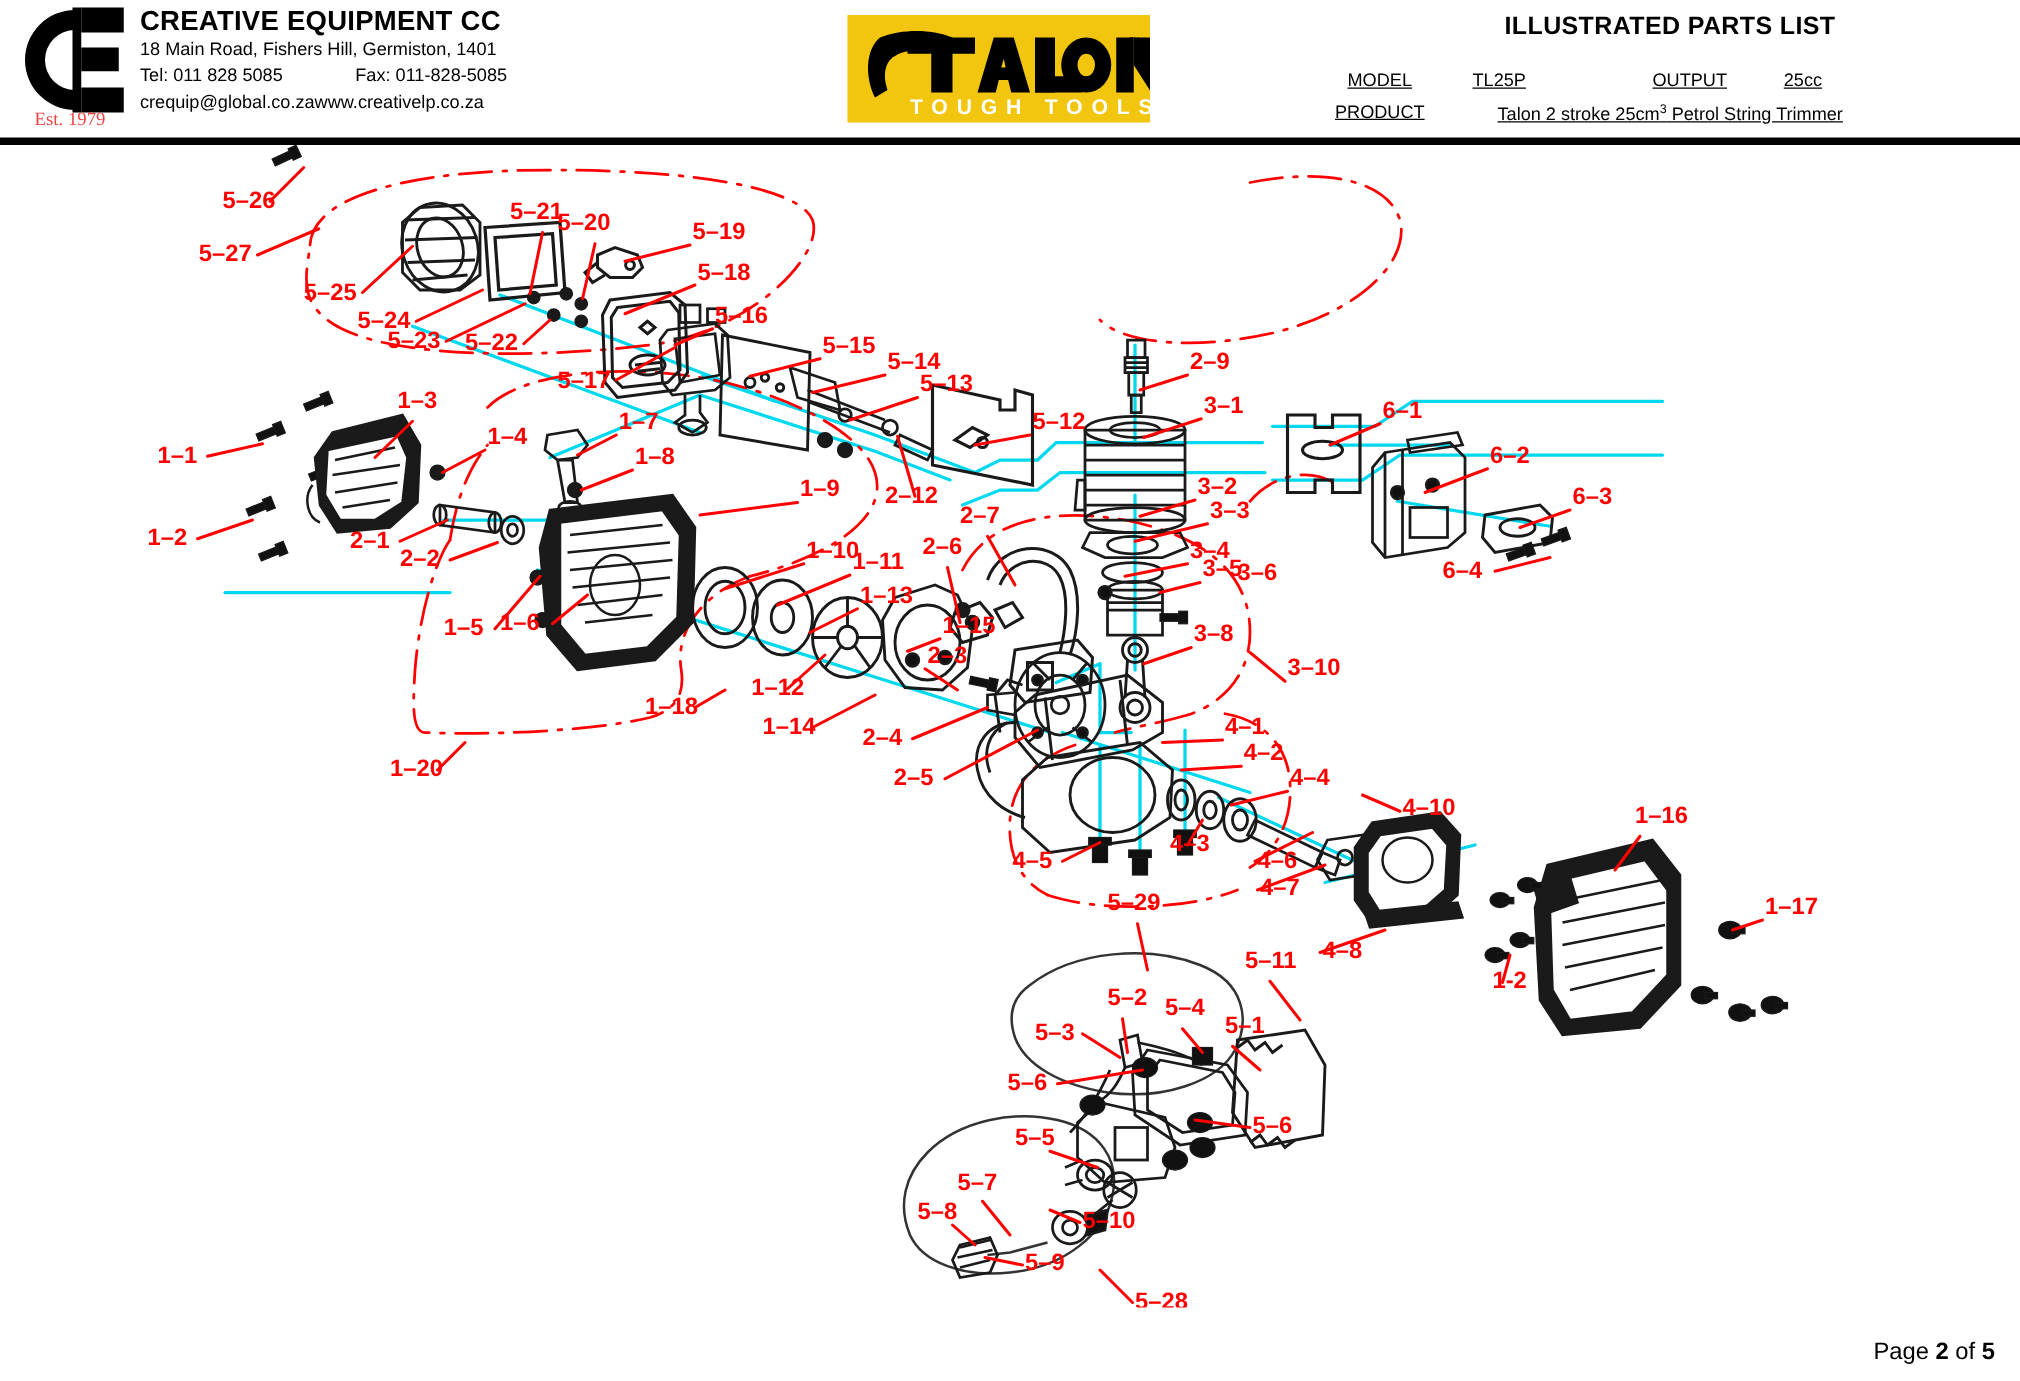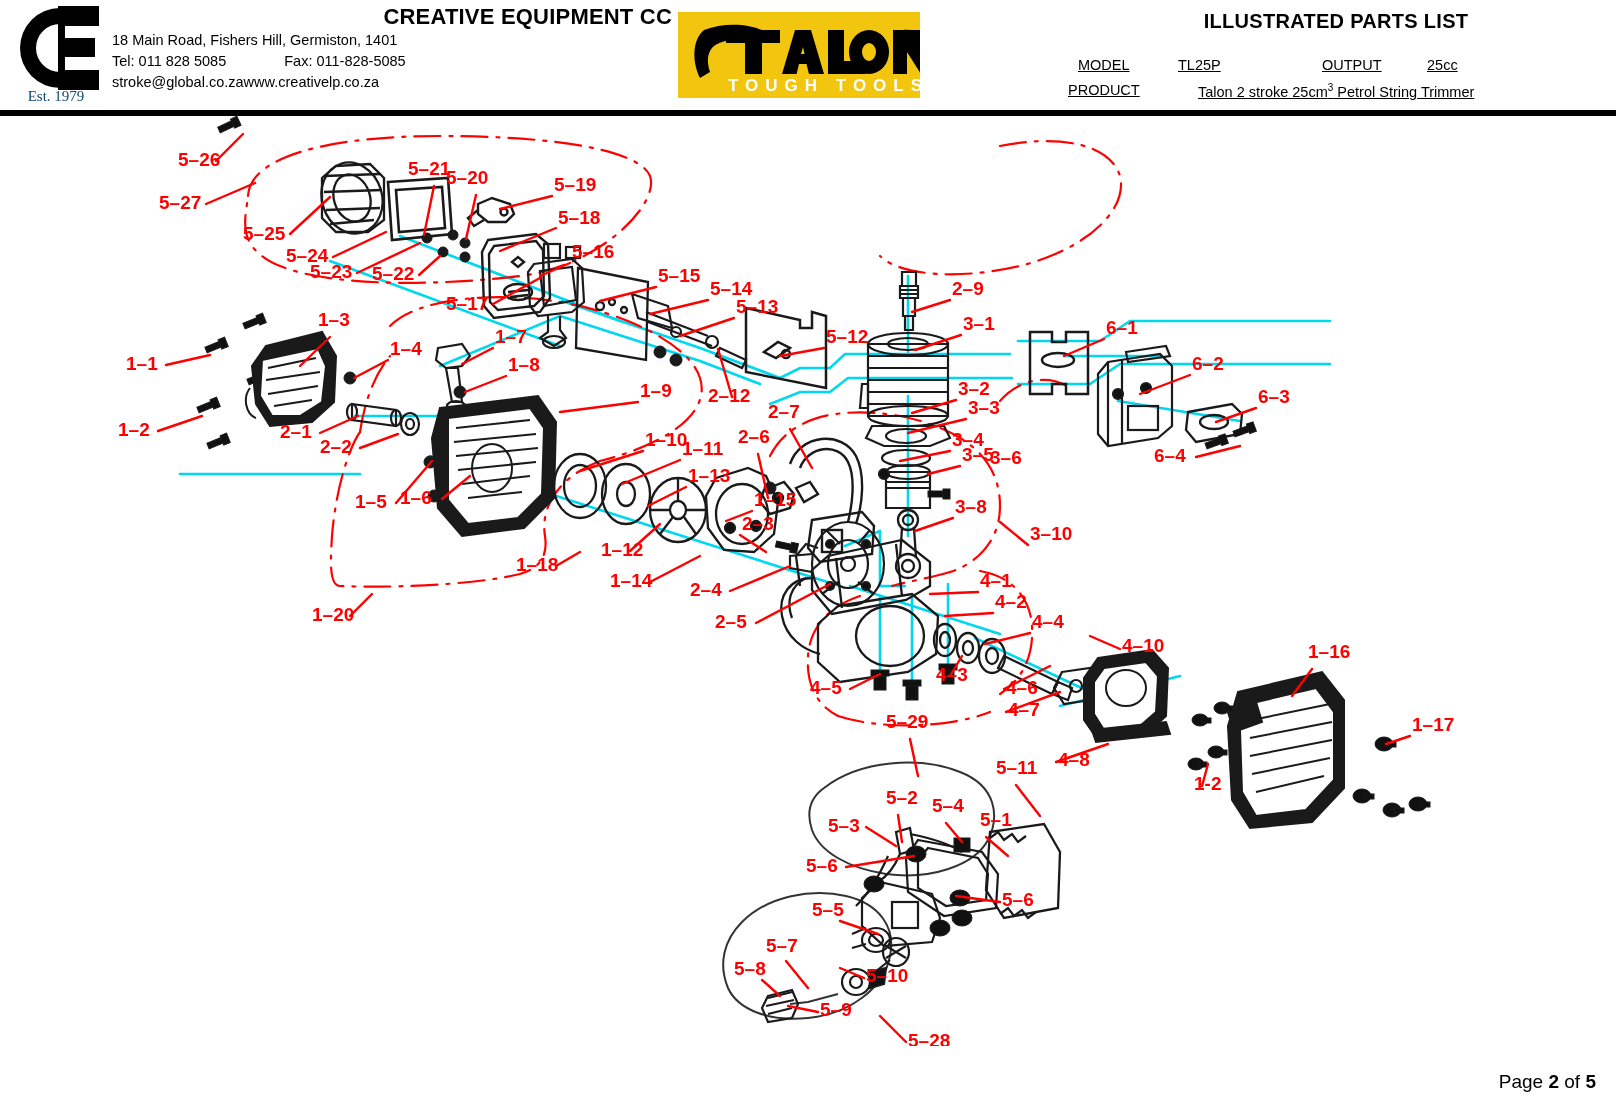--- a/index.html
+++ b/index.html
@@ -40,35 +40,34 @@
     width: 96px; height: 110px;
   }
   .ce-logo svg { display: block; }
   .ce-est {
     position: absolute;
     left: 8px; top: 88px;
     width: 96px;
     text-align: center;
     font-size: 15px;
     font-family: "Liberation Serif", serif;
-    color: #0c4a6e;
+    color: #ef4444;
   }
 
   .company-block {
     position: absolute;
     left: 112px; top: 4px;
     width: 560px;
   }
   .company-name {
     font-size: 22px;
     font-weight: bold;
     letter-spacing: 0.2px;
     line-height: 26px;
     font-family: "Liberation Sans", sans-serif;
-    text-align: right;
   }
   .company-line {
     font-size: 14.5px;
     line-height: 21px;
     font-family: "Liberation Sans", sans-serif;
   }
   .company-line .col2 {
     display: inline-block;
     margin-left: 58px;
   }
@@ -147,21 +146,21 @@
     </div>
     <div class="ce-est">Est. 1979</div>
 
     <div class="company-block">
       <div class="company-name">CREATIVE EQUIPMENT CC</div>
       <div class="company-line">18 Main Road, Fishers Hill, Germiston, 1401</div>
       <div class="company-line">
         <span>Tel: 011 828 5085</span><span class="col2">Fax: 011-828-5085</span>
       </div>
       <div class="company-line">
-        <span>stroke@global.co.za</span><span class="col2b">www.creativelp.co.za</span>
+        <span>crequip@global.co.za</span><span class="col2b">www.creativelp.co.za</span>
       </div>
     </div>
 
     <div id="talon-logo">
       <svg width="242" height="86" viewBox="0 0 242 86">
 
         <g fill="#000">
           <path d="M26 18 C46 10 70 12 84 18 L70 30 C58 26 44 28 36 34 C30 39 28 48 32 60 L22 66 C14 50 14 28 26 18 Z"></path>
 
           <rect x="48" y="18" width="54" height="13"></rect>

